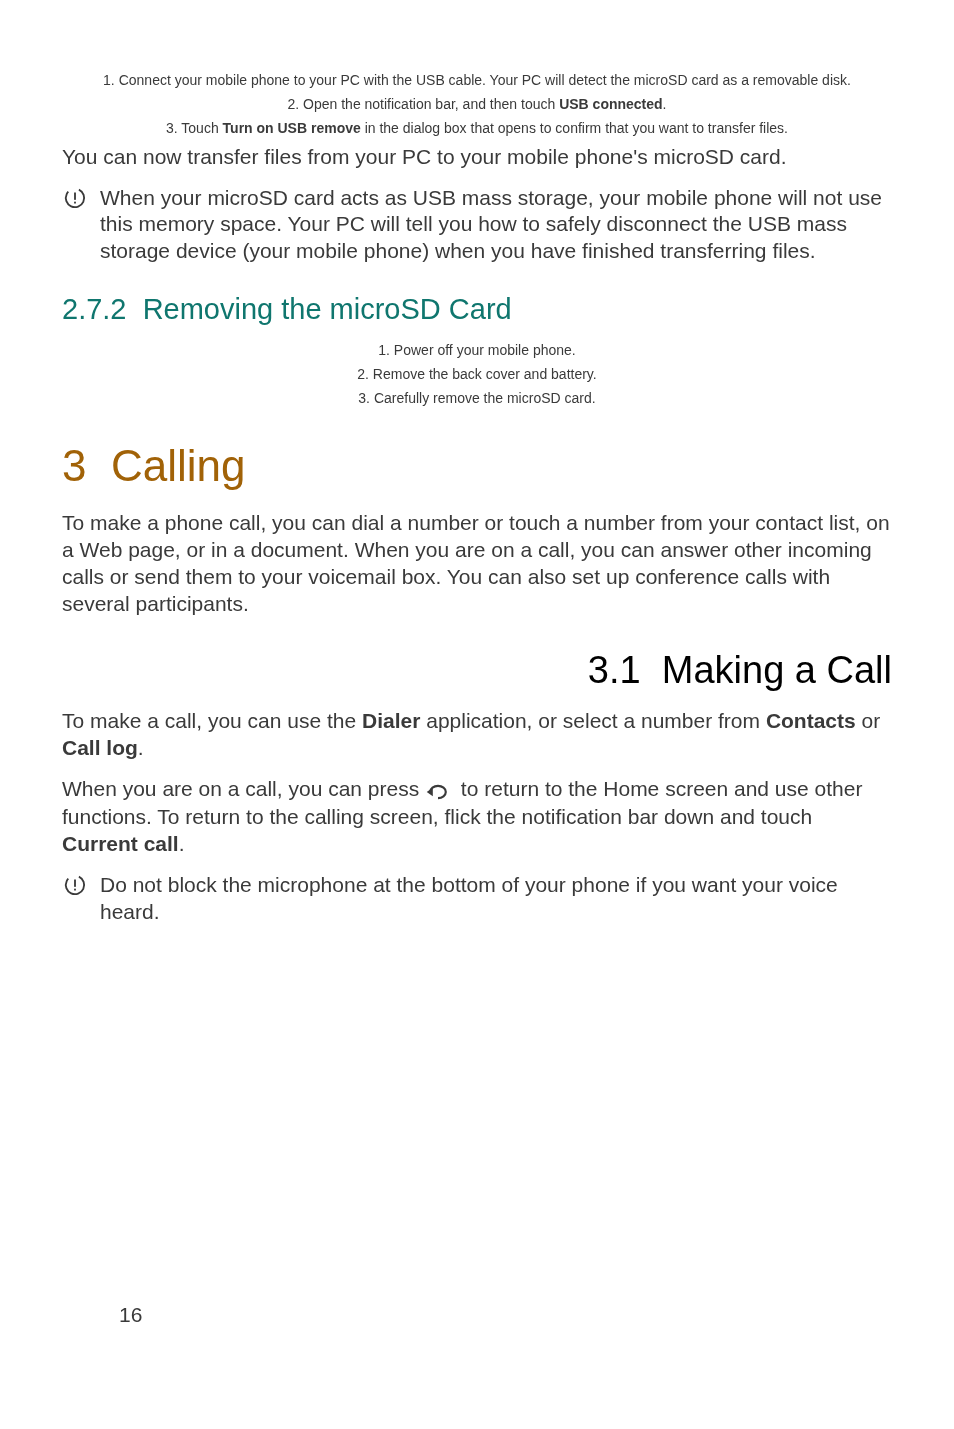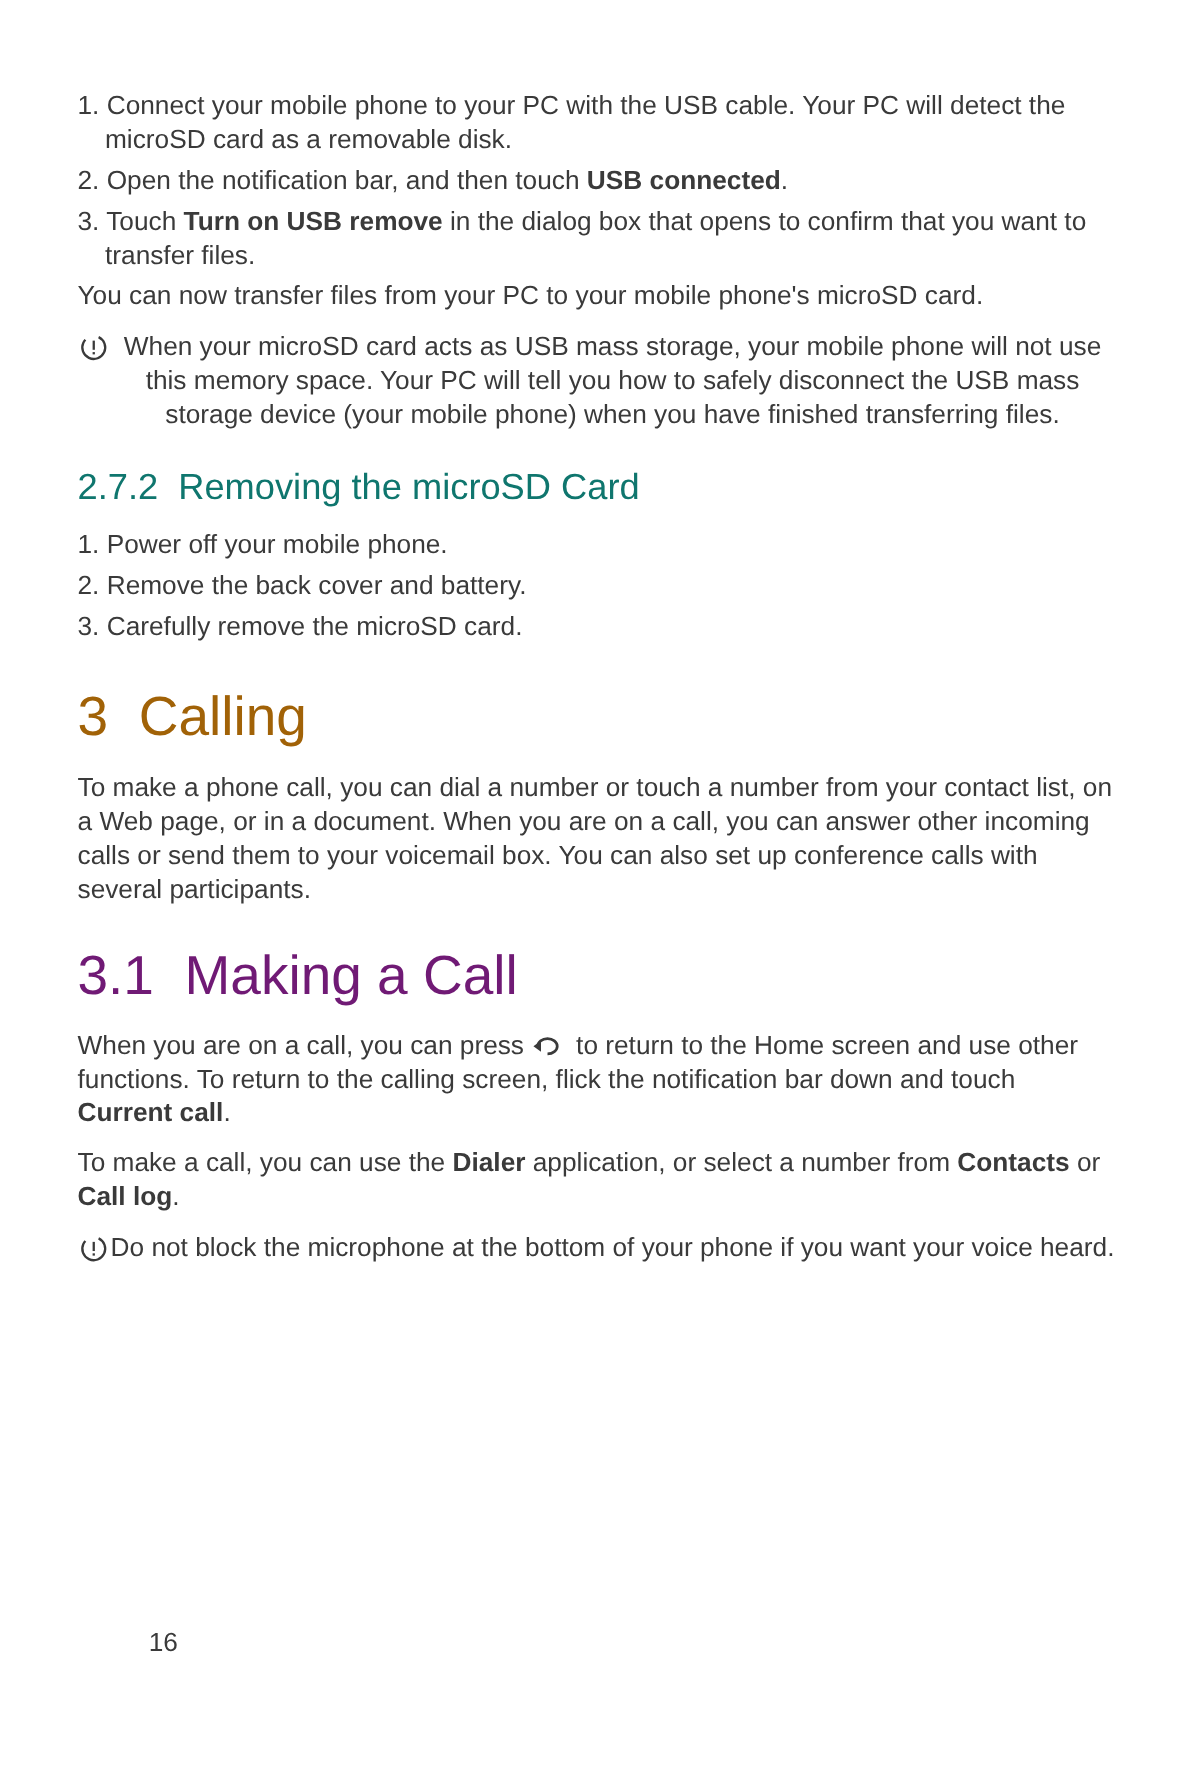--- a/index.html
+++ b/index.html
@@ -12,33 +12,34 @@
     font-family: Arial, Helvetica, sans-serif;
     color: #3a3a3a;
     line-height: 1.28;
   }
   ol.body-ol {
     list-style: none;
     margin: 0 0 6px 0;
     padding: 0;
   }
   ol.body-ol > li {
-    font-size: 21px;
+    font-size: 14px;
     margin-bottom: 6px;
     padding-left: 22px;
     text-indent: -22px;
+    text-align: center;
   }
   .body-para {
     font-size: 21px;
     margin: 6px 0 14px 0;
   }
   .note-block {
     display:flex;
+    gap: 12px;
     margin: 0 0 16px 0;
-    text-align: center;
   }
   .note-icon {
     flex: 0 0 26px;
     display:flex;
     justify-content:center;
     padding-top: 2px;
   }
   .note-icon svg { width:22px; height:22px; }
   .note-text {
     font-size: 21px;
@@ -50,24 +51,25 @@
     margin: 26px 0 14px 0;
     color: #0f766e;
   }
   h1.h1 {
     font-size: 44px;
     font-weight: normal;
     margin: 30px 0 16px 0;
     color: #a16207;
   }
   h2.h2 {
-    font-size: 44px;
+    font-size: 38px;
     font-weight: normal;
     margin: 28px 0 14px 0;
-    color: #701a75;
+    color: #000000;
+    text-align: right;
   }
   b { font-weight: bold; }
   .back-icon {
     display:inline-block;
     width: 30px;
     vertical-align: middle;
   }
   .back-icon svg { width:26px; height:18px; vertical-align: middle; }
   .page-num {
     position: absolute;
@@ -108,26 +110,26 @@
   <li><span>2.</span> <span>Remove the back cover and battery.</span></li>
   <li><span>3.</span> <span>Carefully remove the microSD card.</span></li>
 </ol>
 
 <h1 class="h1"><span>3</span>&nbsp;&nbsp;<span>Calling</span></h1>
 
 <div class="body-para">To make a phone call, you can dial a number or touch a number from your contact list, on a Web page, or in a document. When you are on a call, you can answer other incoming calls or send them to your voicemail box. You can also set up conference calls with several participants.</div>
 
 <h2 class="h2"><span>3.1</span>&nbsp;&nbsp;<span>Making a Call</span></h2>
 
+<div class="body-para"><span>To make a call, you can use the </span><b>Dialer</b><span> application, or select a number from  </span><b>Contacts</b><span> or </span><b>Call log</b><span>.</span></div>
+
 <div class="body-para"><span>When you are on a call, you can press </span><span class="back-icon"><svg viewBox="0 0 30 20">
           <path d="M 6 10 A 9 7 0 1 1 15 17" fill="none" stroke="#3a3a3a" stroke-width="2.5"></path>
           <path d="M 2 10 L 9 5 L 9 15 Z" fill="#3a3a3a"></path>
         </svg></span><span> to return to the Home screen and use other functions. To return to the calling screen, flick the notification bar down and touch </span><b>Current call</b><span>.</span></div>
-
-<div class="body-para"><span>To make a call, you can use the </span><b>Dialer</b><span> application, or select a number from  </span><b>Contacts</b><span> or </span><b>Call log</b><span>.</span></div>
 
 <div class="note-block">
   <div class="note-icon">
     <svg viewBox="0 0 24 24">
           <circle cx="12" cy="12" r="10" fill="none" stroke="#3a3a3a" stroke-width="2" stroke-dasharray="50 14" transform="rotate(-65 12 12)"></circle>
           <rect x="11" y="6" width="2" height="8" fill="#3a3a3a"></rect>
           <rect x="11" y="16" width="2" height="2" fill="#3a3a3a"></rect>
         </svg>
   </div>
   <div class="note-text">Do not block the microphone at the bottom of your phone if you want your voice heard.</div>

